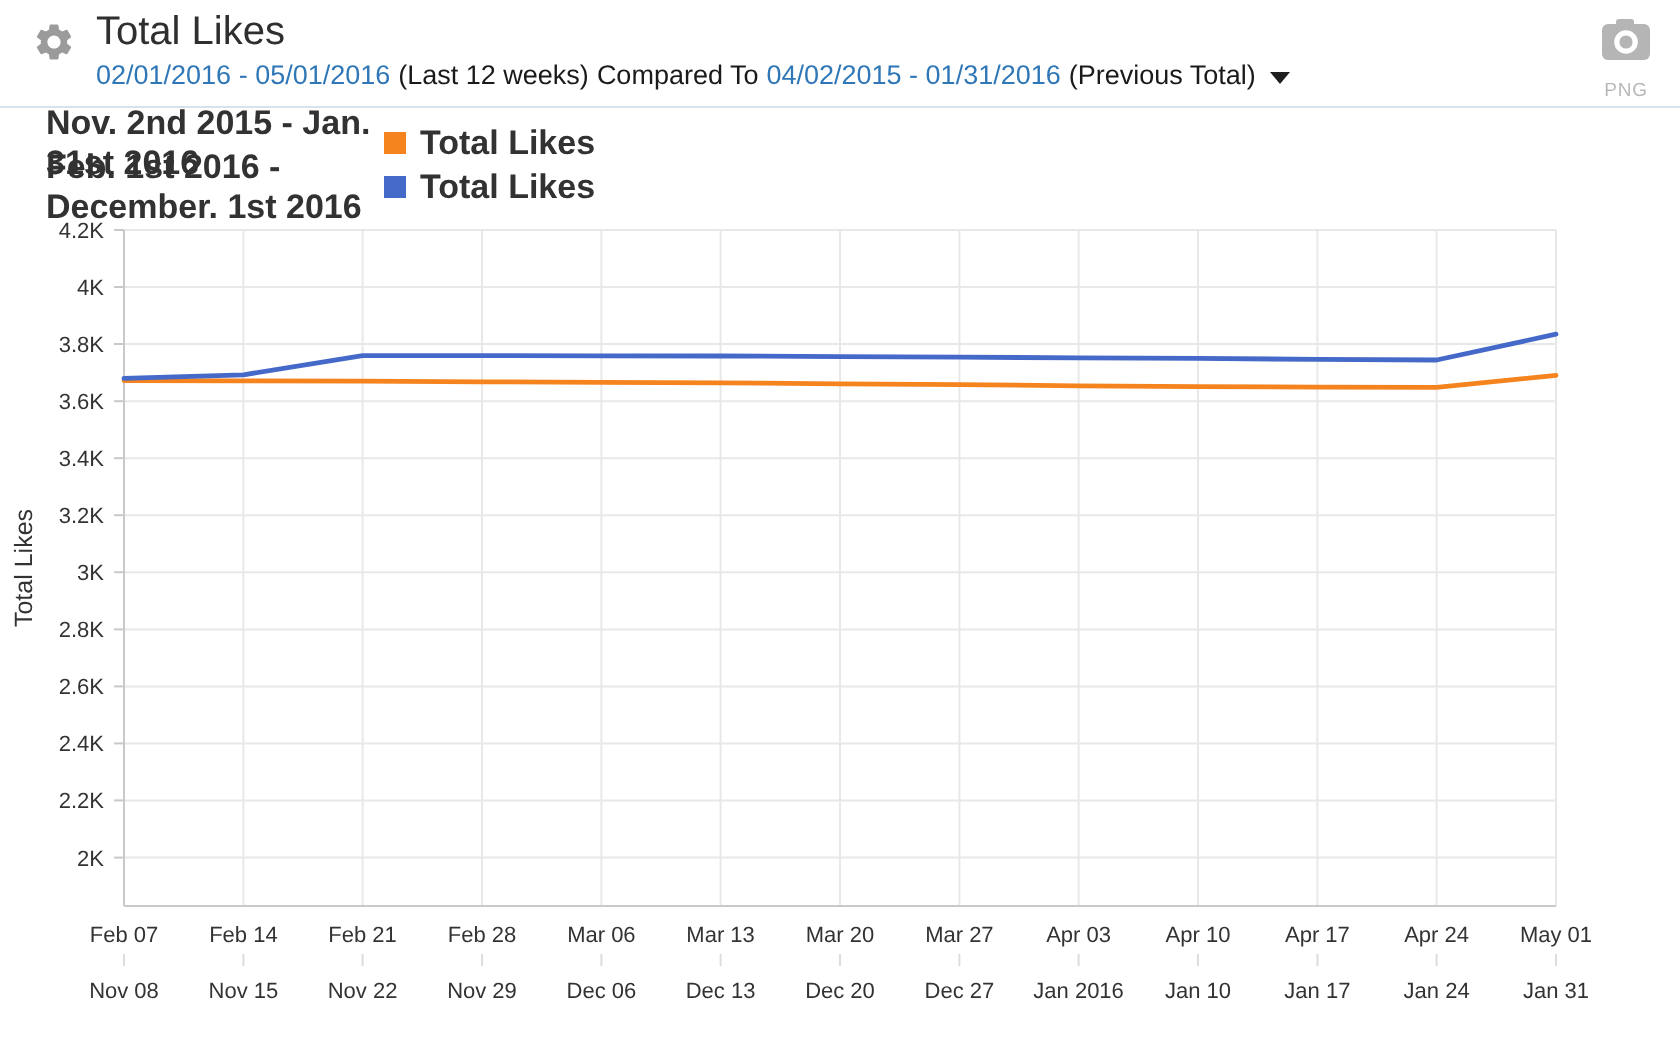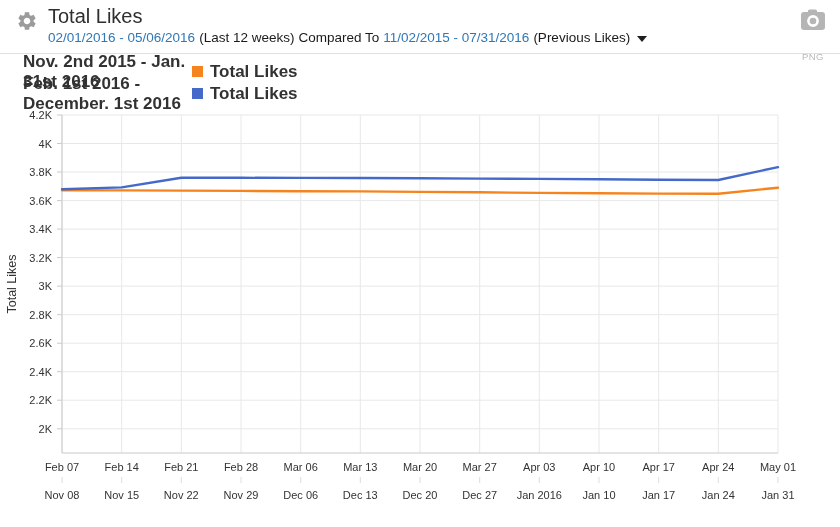--- a/index.html
+++ b/index.html
@@ -18,21 +18,21 @@
   .subtitle {
     display:flex; align-items:center; gap:4px; white-space:nowrap;
     font-size:13.5px; color:#1a1a1a; margin-top:1px;
   }
   .subtitle .link { color:#2f77b6; cursor:pointer; }
   .caret {
     width:0; height:0; border-left:5px solid transparent; border-right:5px solid transparent;
     border-top:6px solid #1f1f1f; margin-left:3px; margin-top:3px; cursor:pointer;
   }
   .export-btn { position:absolute; right:8px; top:9px; width:38px; text-align:center; color:#b9b9b9; cursor:pointer; }
-  .export-btn .png-label { font-size:9.5px; margin-top:16px; letter-spacing:0.4px; color:#b9b9b9; }
+  .export-btn .png-label { font-size:9.5px; margin-top:4px; letter-spacing:0.4px; color:#b9b9b9; }
   .legend { position:absolute; left:23px; top:64px; }
   .legend-row { display:flex; align-items:center; height:15px; margin-bottom:7px; font-size:17px; color:#323232; cursor:pointer;font-weight:bold; }
   .legend-period { width:169px; }
   .legend-swatch { width:11px; height:11px; margin-right:7px; flex:none; background:#ccc; }
   #chart-svg { position:absolute; left:0; top:104px; }
   #chart-svg text { font-family:"Liberation Sans", sans-serif; font-size:11px; fill:#333; }
   #chart-svg text.axis-title { font-size:12.5px; fill:#333; }
 </style>
 </head>
 <body>
@@ -41,25 +41,25 @@
   <div class="gear-btn">
     <span>
       <svg width="22" height="22" viewBox="0 0 24 24" fill="#9b9b9b" aria-hidden="true">
         <path d="M19.14,12.94c0.04-0.3,0.06-0.61,0.06-0.94c0-0.32-0.02-0.64-0.07-0.94l2.03-1.58c0.18-0.14,0.23-0.41,0.12-0.61l-1.92-3.32c-0.12-0.22-0.37-0.29-0.59-0.22l-2.39,0.96c-0.5-0.38-1.03-0.7-1.62-0.94L14.4,2.81c-0.04-0.24-0.24-0.41-0.48-0.41h-3.84c-0.24,0-0.43,0.17-0.47,0.41L9.25,5.35C8.66,5.59,8.12,5.92,7.63,6.29L5.24,5.33c-0.22-0.08-0.47,0-0.59,0.22L2.74,8.87C2.62,9.08,2.66,9.34,2.86,9.48l2.03,1.58C4.84,11.36,4.8,11.69,4.8,12s0.02,0.64,0.07,0.94l-2.03,1.58c-0.18,0.14-0.23,0.41-0.12,0.61l1.92,3.32c0.12,0.22,0.37,0.29,0.59,0.22l2.39-0.96c0.5,0.38,1.03,0.7,1.62,0.94l0.36,2.54c0.05,0.24,0.24,0.41,0.48,0.41h3.84c0.24,0,0.44-0.17,0.47-0.41l0.36-2.54c0.59-0.24,1.13-0.56,1.62-0.94l2.39,0.96c0.22,0.08,0.47,0,0.59-0.22l1.92-3.32c0.12-0.22,0.07-0.47-0.12-0.61L19.14,12.94z M12,15.6c-1.98,0-3.6-1.62-3.6-3.6s1.62-3.6,3.6-3.6s3.6,1.62,3.6,3.6S13.98,15.6,12,15.6z"></path>
       </svg>
     </span>
   </div>
   <div class="titles">
     <h1 class="widget-title">Total Likes</h1>
     <div class="subtitle">
-      <span class="link">02/01/2016 - 05/06/2016</span>
+      <span class="link">02/01/2016 - 05/01/2016</span>
       <span>(Last 12 weeks)</span>
       <span>Compared To</span>
-      <span class="link">11/02/2015 - 07/31/2016</span>
-      <span>(Previous Likes)</span>
+      <span class="link">04/02/2015 - 01/31/2016</span>
+      <span>(Previous Total)</span>
       <span class="caret"></span>
     </div>
   </div>
   <div class="export-btn">
     <span>
       <svg width="26" height="22" viewBox="0 0 26 22" aria-hidden="true">
         <rect x="8" y="0.5" width="9" height="5" rx="1.5" fill="#b5b5b5"></rect>
         <rect x="1" y="3" width="24" height="18" rx="3" fill="#b5b5b5"></rect>
         <circle cx="13" cy="12" r="4.6" fill="none" stroke="#ffffff" stroke-width="2.6"></circle>
       </svg>

